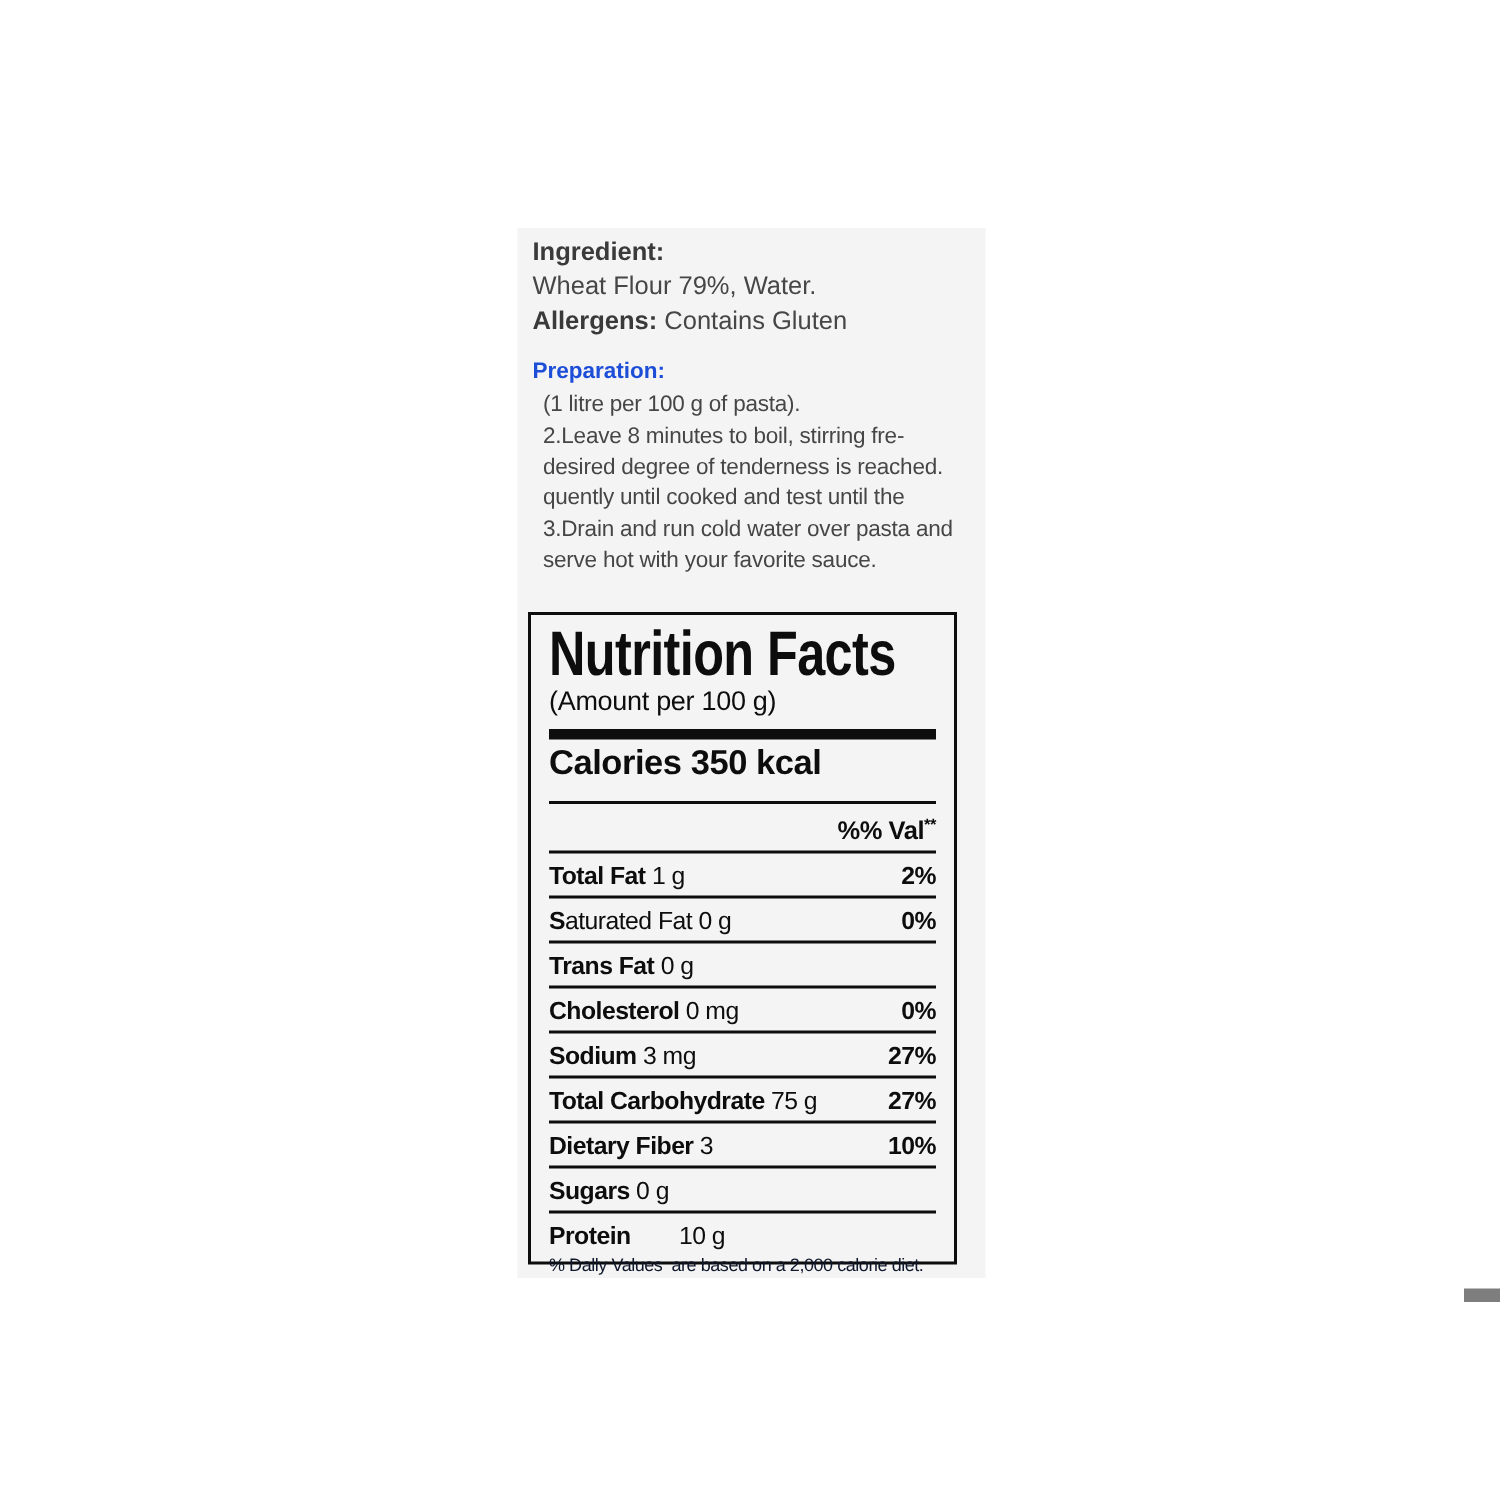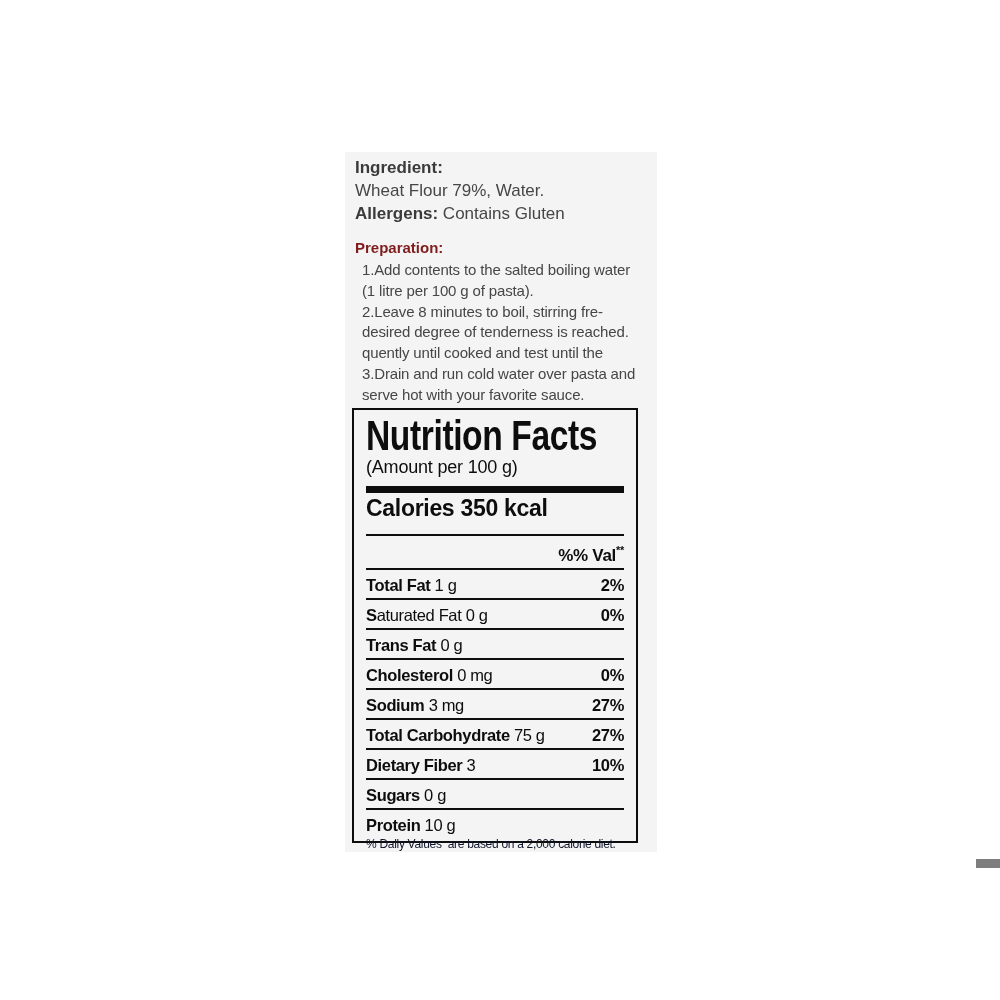--- a/index.html
+++ b/index.html
@@ -8,21 +8,21 @@
     overflow:hidden;font-family:"Liberation Sans",sans-serif;
   }
   
   .panel{
     position:absolute;left:345px;top:152px;width:312px;height:700px;
     background:#f4f4f5;
   }
   .info{padding:4px 0 0 10px;color:#464646;}
   .h-bold{font-weight:700;color:#3a3a3a;}
   .info-line{font-size:17px;line-height:23px;}
-  .prep-head{margin-top:13px;font-size:15px;line-height:19px;font-weight:700;color:#7f1d1d;}
+  .prep-head{margin-top:13px;font-size:15px;line-height:19px;font-weight:700;color:#1d4ed8;}
   .prep-lines{margin-top:3px;padding-left:7px;font-size:15px;line-height:20.8px;
     letter-spacing:-0.15px;color:#464646;}
   .prep-line{white-space:nowrap;}
 
   
   .nf-box{
     position:absolute;left:7px;top:256px;width:286px;height:435px;
     box-sizing:border-box;border:2px solid #0d0d0d;
     padding:4px 12px 6px;color:#0d0d0d;background:transparent;
   }
@@ -42,42 +42,41 @@
     letter-spacing:-0.3px;padding:5px 0 3px;border-bottom:2px solid #0d0d0d;
   }
   .colhead sup{font-size:11px;}
   .nrow{
     display:flex;align-items:flex-start;font-size:16.5px;line-height:19px;
     letter-spacing:-0.35px;padding:6px 0 3px;border-bottom:2px solid #0d0d0d;
   }
   .nrow .b{font-weight:700;}
   .nrow .r{font-weight:400;white-space:pre;}
   .nrow .p{margin-left:auto;font-weight:700;}
-  .nrow.last{border-bottom:none;padding-bottom:0;}
+  .nrow.last{border-bottom:none;padding-bottom:0;gap:28px;}
   .footnote{
     font-size:12px;line-height:15px;letter-spacing:-0.3px;margin-top:2px;
     white-space:pre-wrap;color:#0f172a;
   }
   
   .corner{position:absolute;right:0;bottom:0;width:24px;height:9px;background:#7e7e7e;}
 </style>
 </head>
 <body>
 
 <div class="canvas">
   <div class="panel">
 
     <div class="info">
       <div class="info-line h-bold">Ingredient:</div>
       <div class="info-line">Wheat Flour 79%, Water.</div>
       <div class="info-line"><span class="h-bold">Allergens:</span><span style="white-space:pre;"> Contains Gluten</span></div>
 
       <div class="prep-head">Preparation:</div>
       <div class="prep-lines">
-        <div class="prep-line">1.Add contents to the salted boiling water</div>
         <div class="prep-line">(1 litre per 100 g of pasta).</div>
         <div class="prep-line">2.Leave 8 minutes to boil, stirring fre-</div>
         <div class="prep-line">desired degree of tenderness is reached.</div>
         <div class="prep-line">quently until cooked and test until the</div>
         <div class="prep-line">3.Drain and run cold water over pasta and</div>
         <div class="prep-line">serve hot with your favorite sauce.</div>
       </div>
     </div>
 
     <div class="nf-box">

